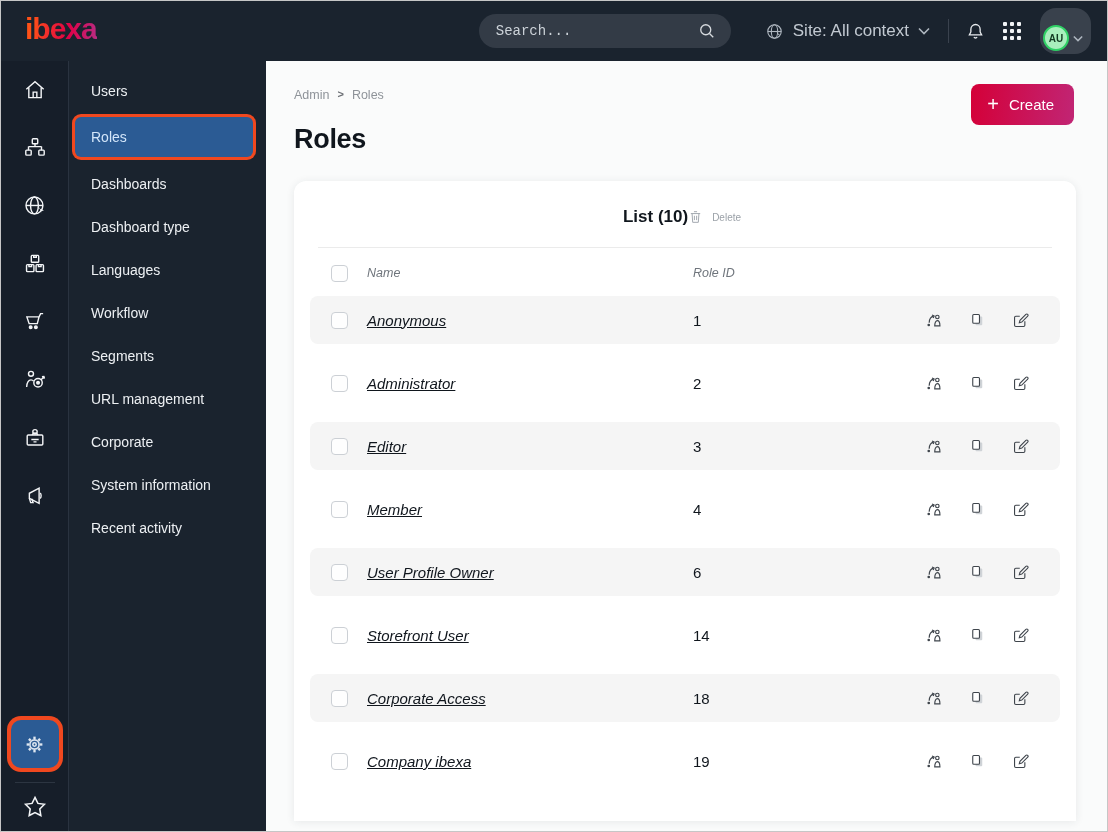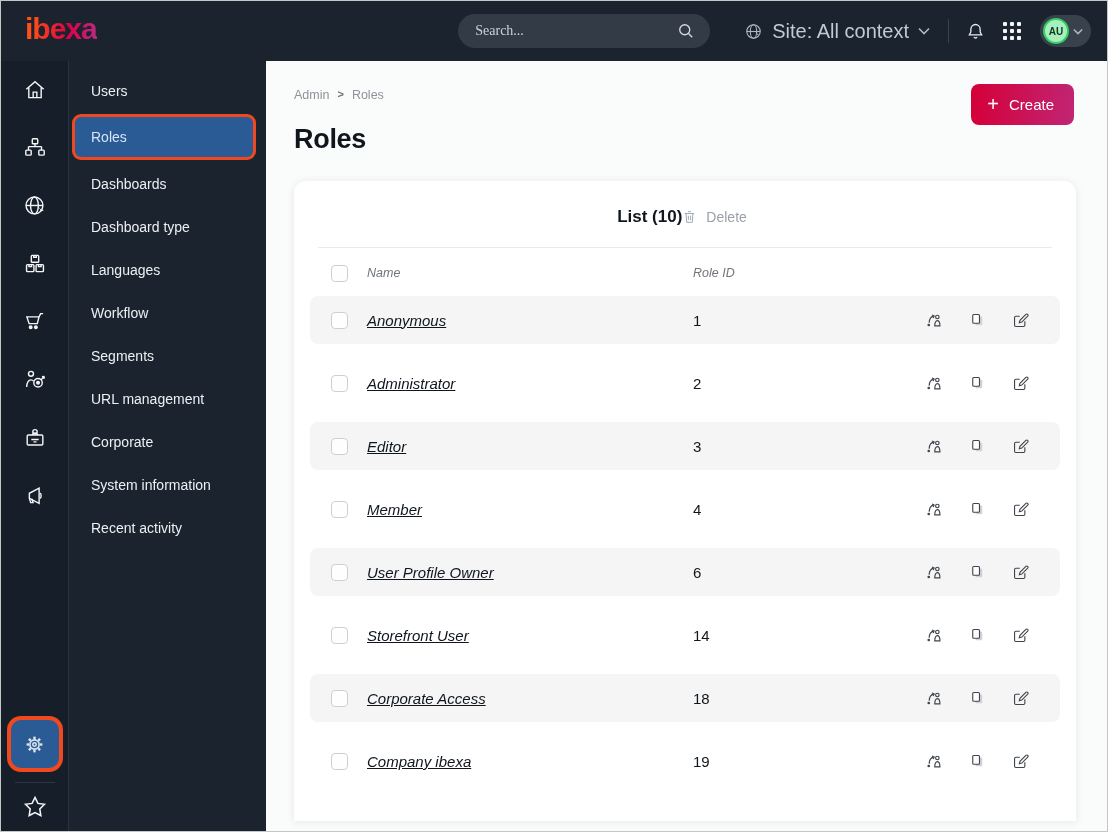--- a/index.html
+++ b/index.html
@@ -6,26 +6,26 @@
   html,body { width:1108px; height:832px; font-family:"Liberation Sans", sans-serif; background:#fff; }
   .screen { width:1108px; height:832px; border:1px solid #c6c6c6; display:flex; flex-direction:column; overflow:hidden; background:#fff; }
 
   
   .topbar { height:60px; flex:0 0 60px; background:#1a232e; display:flex; align-items:center; padding:0 16px 0 24px; }
   .logo { font-size:30px; font-weight:700; letter-spacing:-1px;
           background:linear-gradient(95deg,#ff5117 10%,#e00046 60%,#b82d84 100%);
           -webkit-background-clip:text; background-clip:text; color:transparent; line-height:1; padding-bottom:4px;}
   .topbar-spacer { flex:1; }
   .search-pill { width:252px; height:34px; background:#333b46; border-radius:17px; display:flex; align-items:center; padding:0 14px 0 17px; margin-right:34px; }
-  .search-pill input { flex:1; background:transparent; border:none; outline:none; color:#e5e5e5; font-size:14px; font-family:Liberation Serif, serif; }
+  .search-pill input { flex:1; background:transparent; border:none; outline:none; color:#e5e5e5; font-size:14px; font-family:Liberation Mono, monospace; }
   .search-pill input::placeholder { color:#ccd2d8; opacity:1; }
-  .site-context { display:flex; align-items:center; gap:9px; color:#c2c9d1; font-size:20px; }
+  .site-context { display:flex; align-items:center; gap:9px; color:#c2c9d1; font-size:17px; }
   .tb-divider { width:1px; height:24px; background:#3a424e; margin:0 16px 0 18px; }
   .tb-icons { display:flex; align-items:center; gap:17px; }
-  .avatar-group { display:flex; align-items:center; gap:4px; background:#39414c; border-radius:16px; padding:3px 8px 3px 3px; margin-left:2px; }
+  .avatar-group { display:flex; align-items:center; gap:4px; background:#39414c; border-radius:16px; padding:17px 8px 3px 3px; margin-left:2px; }
   .avatar { width:26px; height:26px; border-radius:50%; background:#a9efbd; border:2px solid #2fd165; color:#123a22; font-size:10px; font-weight:bold; display:flex; align-items:center; justify-content:center; }
 
   
   .body-row { flex:1; display:flex; min-height:0; }
 
   
   .rail { width:68px; flex:0 0 68px; background:#161e29; border-right:1px solid #2a3340; display:flex; flex-direction:column; align-items:center; padding-bottom:10px; }
   .rail-slot { height:58px; display:flex; align-items:center; justify-content:center; width:100%; }
   .rail-bottom { margin-top:auto; display:flex; flex-direction:column; align-items:center; }
   .gear-active { width:48px; height:48px; background:#2b5b94; border-radius:10px; box-shadow:0 0 0 4px #f0481f; display:flex; align-items:center; justify-content:center; }
@@ -42,21 +42,21 @@
   .breadcrumb .sep { color:#6c7075; font-weight:bold; font-size:11px; }
   .create-btn { position:absolute; top:23px; right:33px; height:41px; padding:0 20px 0 16px; border:none; border-radius:8px;
                 background:linear-gradient(95deg,#d40038 0%,#c12574 100%); color:#fff; font-size:15px; font-family:"Liberation Sans",sans-serif;
                 display:flex; align-items:center; gap:10px; cursor:pointer; }
   .create-btn .plus { font-size:20px; font-weight:300; line-height:1; margin-top:-2px; }
   .page-title { margin:22px 0 0 28px; font-size:27px; font-weight:800; color:#10161d; letter-spacing:-0.3px; }
 
   .card { margin:26px 31px 0 28px; background:#fff; border-radius:12px 12px 0 0; box-shadow:0 1px 8px rgba(30,40,50,0.09); height:640px; }
   .card-header { display:flex; align-items:center; justify-content:center; padding:26px 30px 20px 24px; }
   .card-title { font-size:17px; font-weight:bold; color:#10161d; }
-  .delete-btn { display:flex; align-items:center; gap:9px; color:#9ba1a8; font-size:14px; background:none; border:none; font-family:"Liberation Sans",sans-serif; cursor:default; }
+  .delete-btn { display:flex; align-items:center; gap:9px; color:#9ba1a8; font-size:10px; background:none; border:none; font-family:"Liberation Sans",sans-serif; cursor:default; }
   .card-divider { height:1px; background:#ebebeb; margin:0 24px; }
 
   .thead { display:flex; align-items:center; height:46px; margin:2px 16px 0; padding:0 30px 0 21px; font-size:12.5px; color:#6f757c;font-style:italic; }
   .thead .col-name { margin-left:19px; width:326px; }
   .checkbox { width:17px; height:17px; border:1px solid #ccd0d5; border-radius:4px; background:#fefefe; flex:0 0 17px; }
   .row { display:flex; align-items:center; height:48px; margin:0 16px 15px; padding:0 30px 0 21px; border-radius:8px; }
   .row.striped { background:#f5f5f5; }
   .row .name { margin-left:19px; width:326px; font-size:15px; color:#10161d; text-decoration:underline; cursor:pointer;font-style:italic; }
   .row .role-id { font-size:15px; color:#10161d; }
   .row-actions { margin-left:auto; display:flex; align-items:center; gap:24px; }

